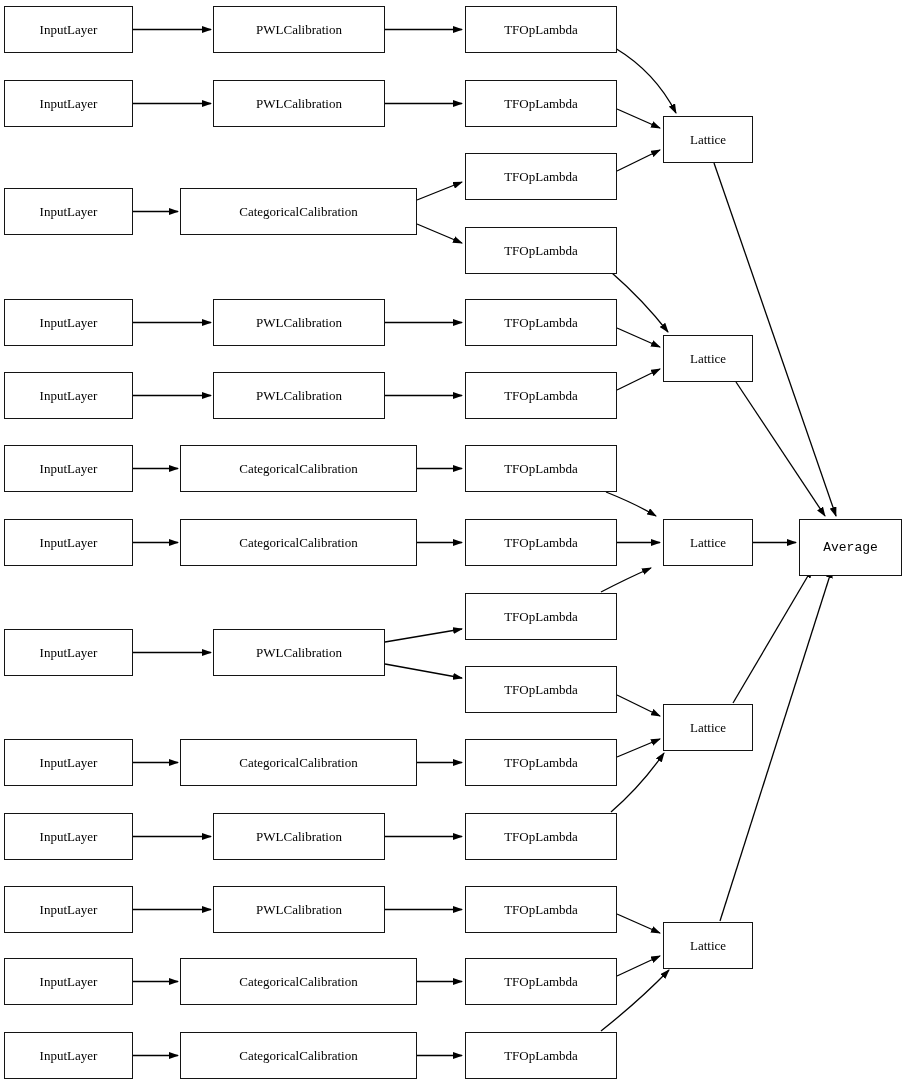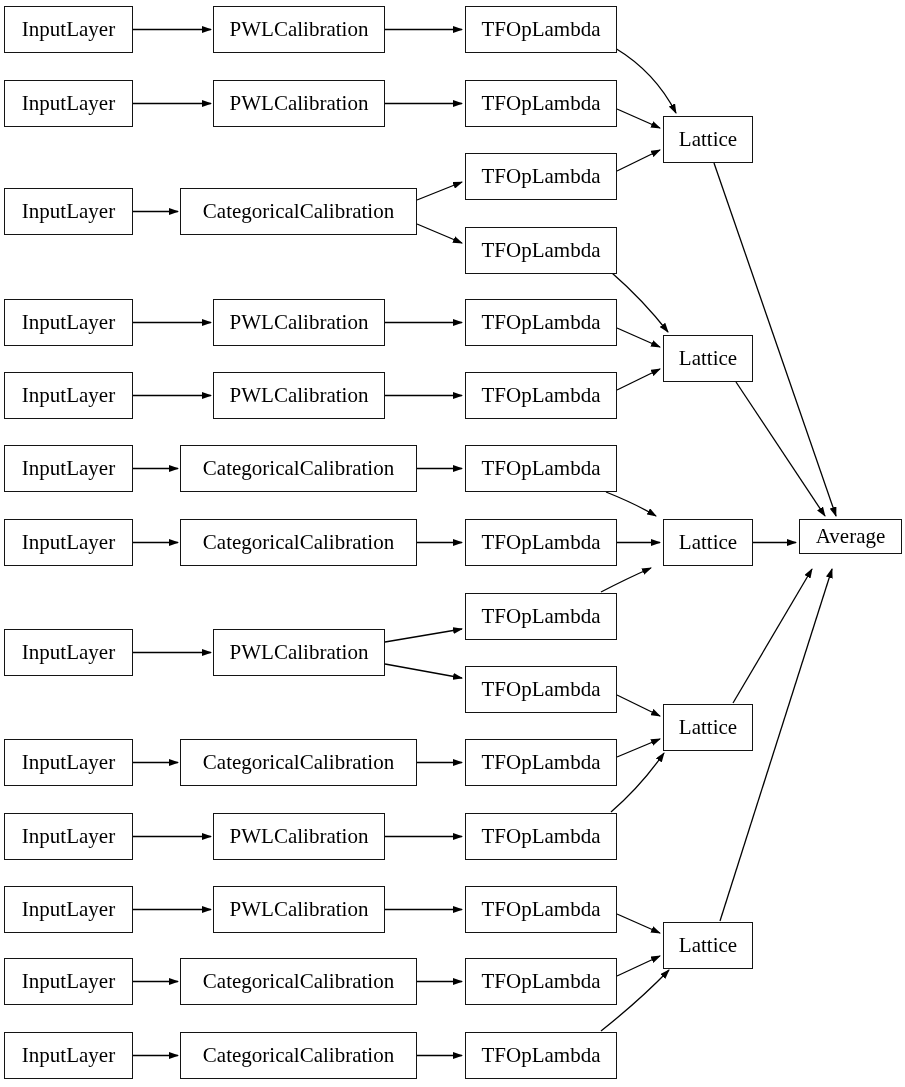--- a/index.html
+++ b/index.html
@@ -23,21 +23,21 @@
   }
   .node {
     position: absolute;
     box-sizing: border-box;
     border: 1.5px solid #141414;
     background: #ffffff;
     color: #000000;
     display: flex;
     align-items: center;
     justify-content: center;
-    font-size: 21px;
+    font-size: 13px;
     line-height: 1;
     white-space: nowrap;
   }
 </style>
 </head>
 <body>
 
 <div id="canvas">
   <svg id="edge-svg" viewBox="0 0 905 1087" xmlns="http://www.w3.org/2000/svg">
     <defs>
@@ -136,15 +136,15 @@
       <div class="node" style="left: 465px; top: 739px; width: 152px; height: 47px;">TFOpLambda</div>
       <div class="node" style="left: 465px; top: 813px; width: 152px; height: 47px;">TFOpLambda</div>
       <div class="node" style="left: 465px; top: 886px; width: 152px; height: 47px;">TFOpLambda</div>
       <div class="node" style="left: 465px; top: 958px; width: 152px; height: 47px;">TFOpLambda</div>
       <div class="node" style="left: 465px; top: 1032px; width: 152px; height: 47px;">TFOpLambda</div>
       <div class="node" style="left: 663px; top: 116px; width: 90px; height: 47px;">Lattice</div>
       <div class="node" style="left: 663px; top: 335px; width: 90px; height: 47px;">Lattice</div>
       <div class="node" style="left: 663px; top: 519px; width: 90px; height: 47px;">Lattice</div>
       <div class="node" style="left: 663px; top: 704px; width: 90px; height: 47px;">Lattice</div>
       <div class="node" style="left: 663px; top: 922px; width: 90px; height: 47px;">Lattice</div>
-      <div class="node" style="left: 799px; top: 519px; width: 103px; height: 35px;">Average</div>
+      <div class="node" style="left: 799px; top: 519px; width: 103px; height: 57px; font-family: Liberation Mono, monospace;">Average</div>
     </div>
 </div>
 
 </body></html>

